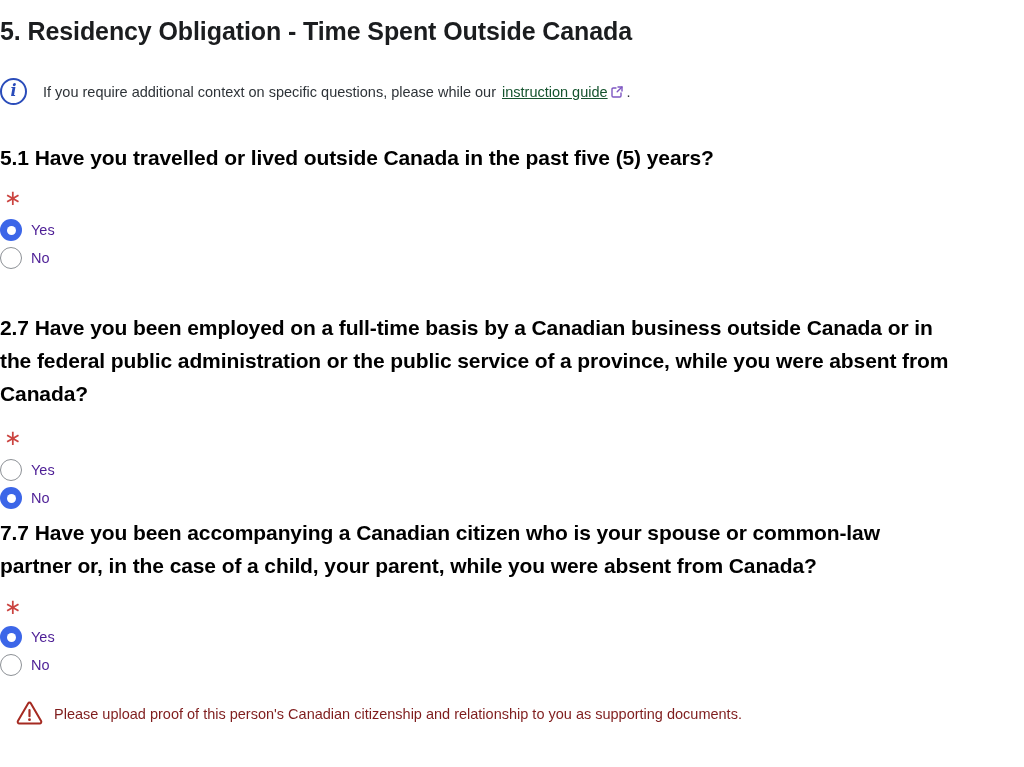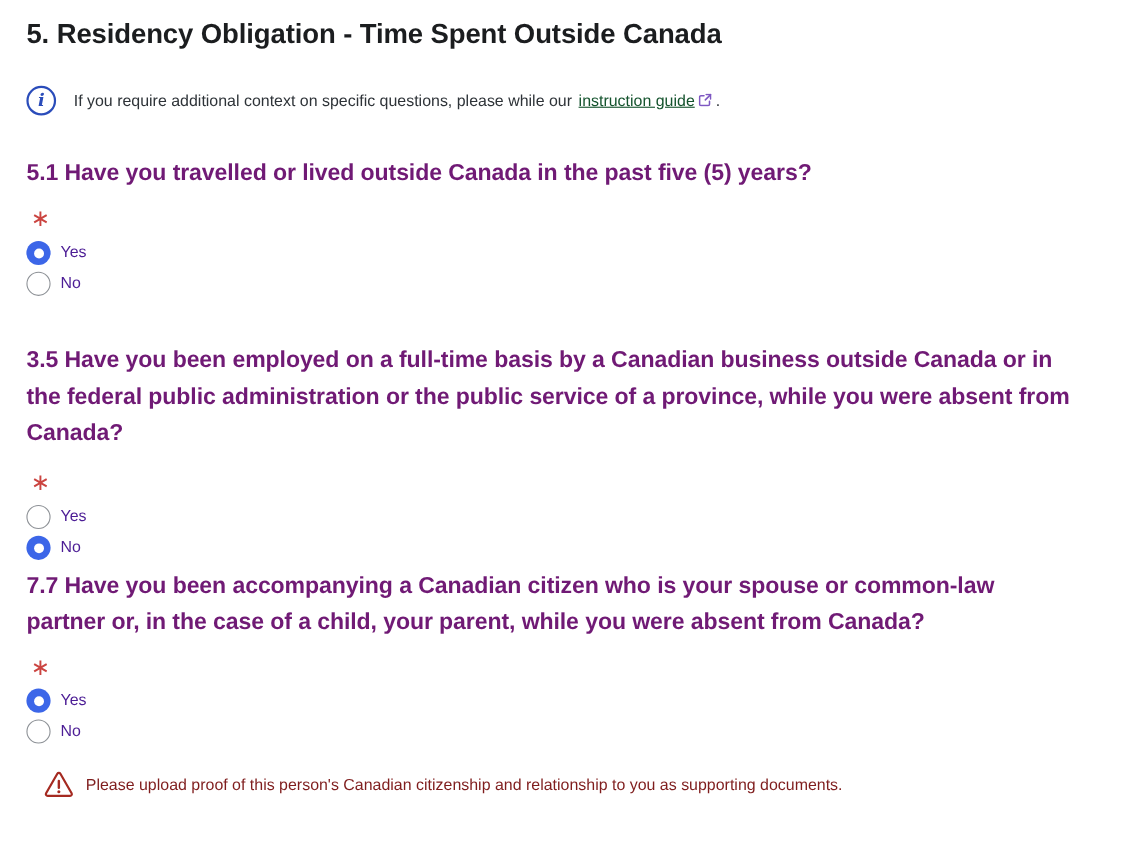--- a/index.html
+++ b/index.html
@@ -6,21 +6,21 @@
     margin: 0;
     padding: 0;
     background: #ffffff;
     font-family: "Liberation Sans", "DejaVu Sans", sans-serif;
   }
   .page {
     position: relative;
     width: 1024px;
     height: 767px;
     box-sizing: border-box;
-    padding: 0 24px;
+    padding: 0 0;
     overflow: hidden;
     background: #ffffff;
   }
   .page-title {
     margin: 16px 0 0 0;
     font-size: 25px;
     line-height: 30px;
     font-weight: 700;
     color: #1b1d1f;
     letter-spacing: -0.1px;
@@ -69,21 +69,21 @@
   }
   .period {
     margin-left: 4px;
     color: #2e3338;
   }
   .question {
     margin: 0;
     font-size: 21px;
     line-height: 33px;
     font-weight: 700;
-    color: #701a75;
+    color: #000000;
     max-width: 955px;
     letter-spacing: -0.1px;
   }
   .q1 { margin-top: 36px; }
   .q2 { margin-top: 42px; }
   .q3 { margin-top: 7px; }
   .req {
     margin-top: 14px;
     padding-left: 4px;
     font-family: "DejaVu Sans", sans-serif;
@@ -173,21 +173,21 @@
           <span class="dot"></span>
         </span>
       <span class="radio-label">Yes</span>
     </label>
     <label class="radio-row">
       <span class="radio"></span>
       <span class="radio-label">No</span>
     </label>
   </div>
 
-  <h2 class="question q2">3.5 Have you been employed on a full-time basis by a Canadian business outside Canada or in the federal public administration or the public service of a province, while you were absent from Canada?</h2>
+  <h2 class="question q2">2.7 Have you been employed on a full-time basis by a Canadian business outside Canada or in the federal public administration or the public service of a province, while you were absent from Canada?</h2>
   <div class="req req-mid">∗</div>
   <div class="radio-group">
     <label class="radio-row">
       <span class="radio"></span>
       <span class="radio-label">Yes</span>
     </label>
     <label class="radio-row">
       <span class="radio checked">
           <span class="dot"></span>
         </span>

